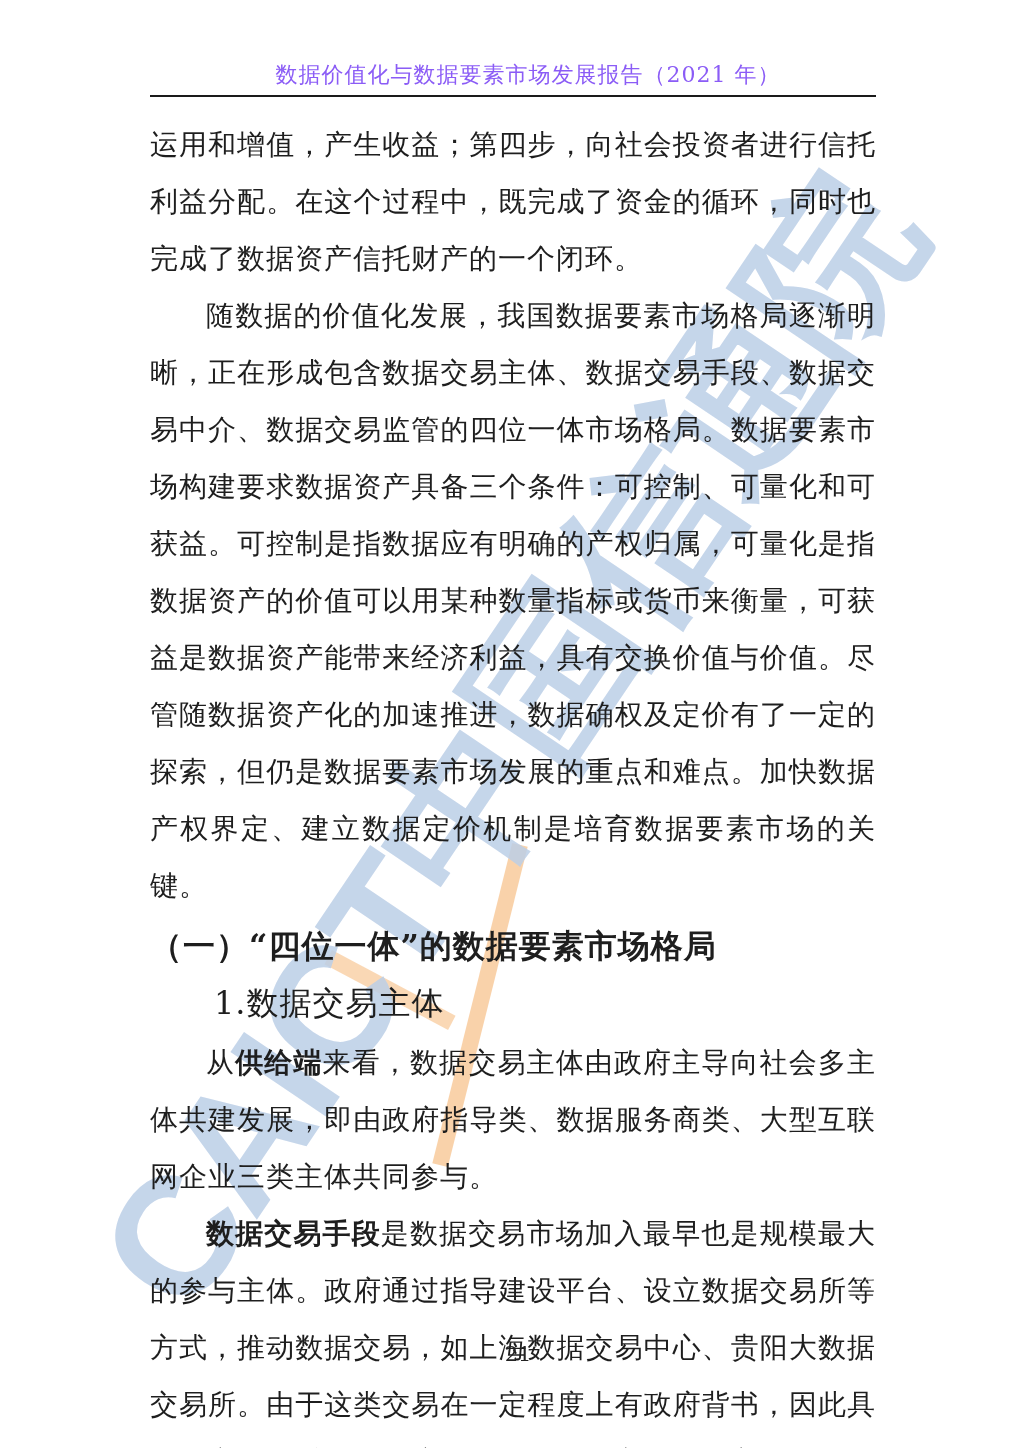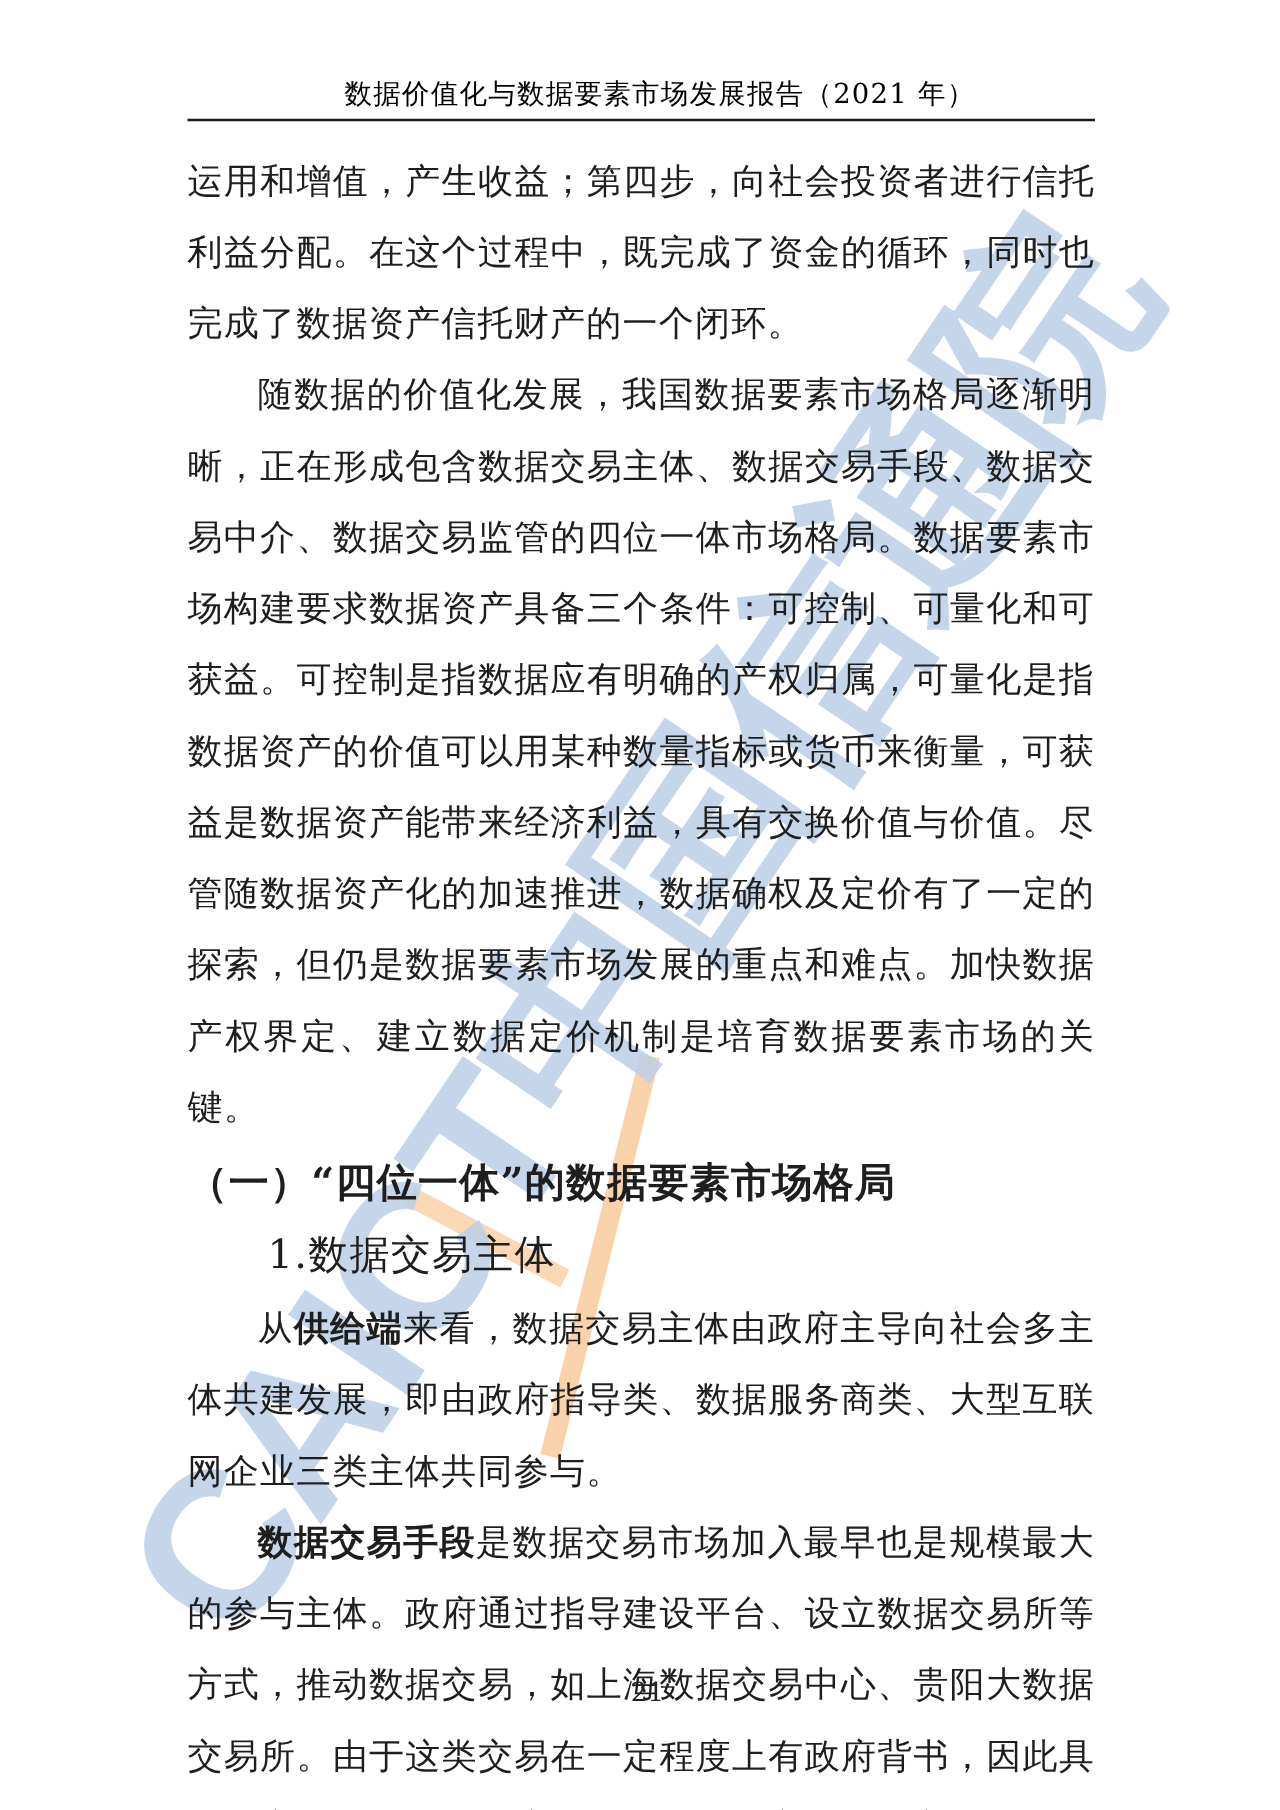--- a/index.html
+++ b/index.html
@@ -60,21 +60,21 @@
 
   
   .running-head {
     position: absolute;
     top: 60px;
     left: 0;
     right: 0;
     text-align: center;
     font-size: 22px;
     letter-spacing: 1px;
-    color: #000000;
+    color: #8b5cf6;
     z-index: 1;
     padding-left: 32px;
   }
   .head-rule {
     position: absolute;
     top: 95px;
     left: 150px;
     width: 726px;
     border: none;
     border-top: 2px solid #1a1a1a;

